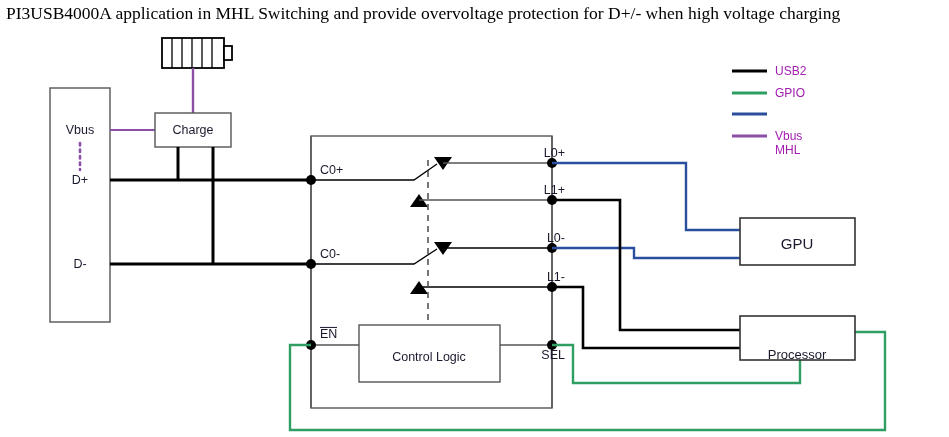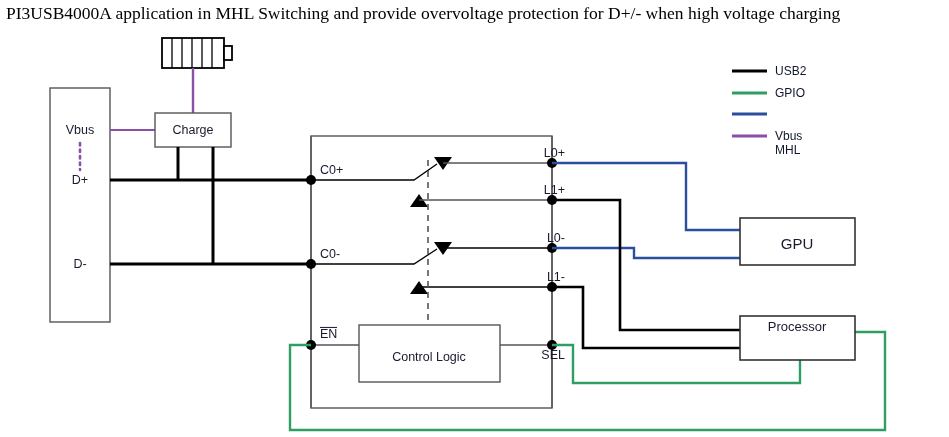--- a/index.html
+++ b/index.html
@@ -9,21 +9,21 @@
     position:absolute;left:6px;top:2px;width:940px;
     font-family:"Liberation Serif","DejaVu Serif",serif;
     font-size:17.5px;line-height:22px;white-space:nowrap;color:#000;
   }
   #canvas{position:absolute;left:0;top:0;width:949px;height:437px;}
   .lbl{position:absolute;font-size:12.5px;color:#1a1a2e;white-space:nowrap;}
   .lbl.c{transform:translate(-50%,-50%);}
   .lbl.r{transform:translate(-100%,-50%);margin-left:20px;}
   .lbl.l{transform:translate(0,-50%);}
   .ovl{border-top:1.3px solid #1a1a2e;display:inline-block;line-height:1.05;padding-top:0px;}
-  .legend-txt{position:absolute;font-size:12px;color:#0f172a;transform:translate(0,-50%);}
+  .legend-txt{position:absolute;font-size:12px;color:#a21caf;transform:translate(0,-50%);}
 </style>
 </head>
 <body>
 
 <div id="diagram-title">PI3USB4000A application in MHL Switching and provide overvoltage protection for D+/- when high voltage charging</div>
 
 <svg id="canvas" viewBox="0 0 949 437" xmlns="http://www.w3.org/2000/svg">
 
   <g>
     <rect x="162" y="38" width="62" height="30" fill="#ffffff" stroke="#000" stroke-width="1.8"></rect>
@@ -120,18 +120,18 @@
 <div class="lbl r" style="left:545px;top:277px;">L1-</div>
 
 <div class="lbl l" style="left:320px;top:334px;">
   <span class="ovl">EN</span>
 </div>
 <div class="lbl r" style="left:545px;top:355px;">SEL</div>
 
 <div class="lbl c" style="left:429px;top:357px;">Control Logic</div>
 
 <div class="lbl c" style="left:797px;top:243px;font-size:15px;">GPU</div>
-<div class="lbl c" style="left:797px;top:326px;font-size:13px;">Processor</div>
+<div class="lbl c" style="left:797px;top:354px;font-size:13px;">Processor</div>
 
 <div class="legend-txt" style="left:775px;top:71px;">USB2</div>
 <div class="legend-txt" style="left:775px;top:93px;">GPIO</div>
 <div class="legend-txt" style="left:775px;top:114px;margin-top:36px;">MHL</div>
 <div class="legend-txt" style="left:775px;top:136px;">Vbus</div>
 
 </body></html>

